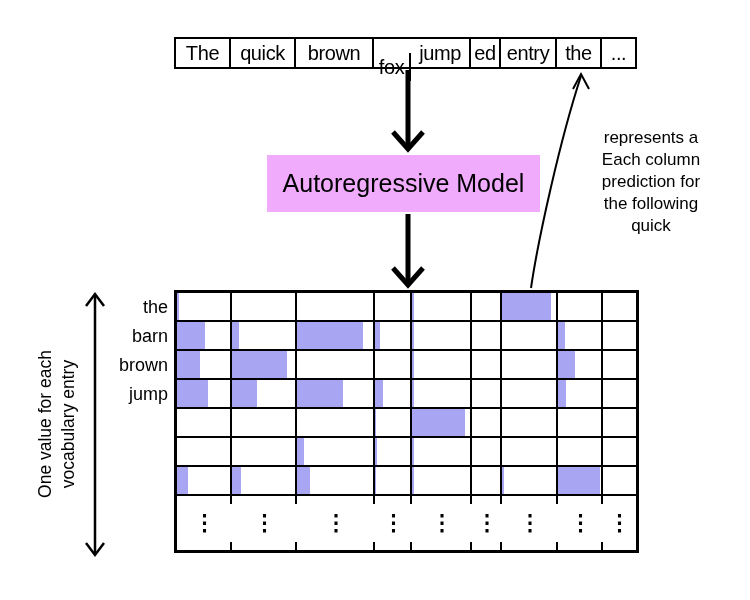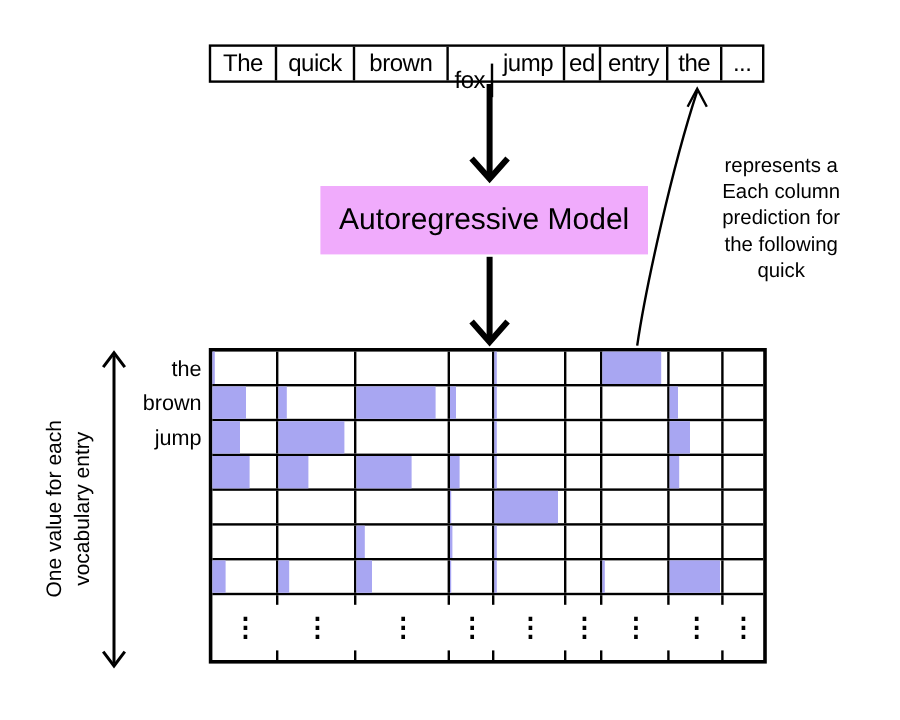--- a/index.html
+++ b/index.html
@@ -82,20 +82,21 @@
       <div>quick</div>
     </div>
 
   <div class="left-axis-label">
       <div>One value for each</div>
       <div>vocabulary entry</div>
     </div>
 
   <div class="row-labels">
       <div class="row-label">the</div>
+      <div class="row-label">barn</div>
       <div class="row-label">brown</div>
       <div class="row-label">jump</div>
     </div>
 
   <div class="vocab-grid">
       <div class="grid-row">
         <div class="cell" style="width: 55px;">
           <div class="fill" style="width: 4%;"></div>
         </div>
         <div class="cell" style="width: 65px;"></div>

